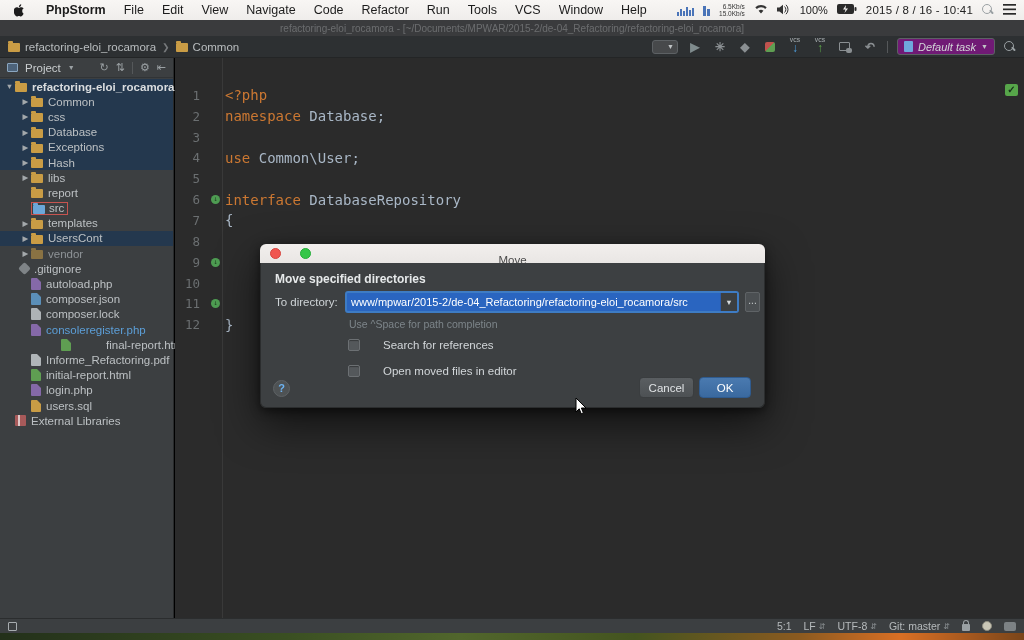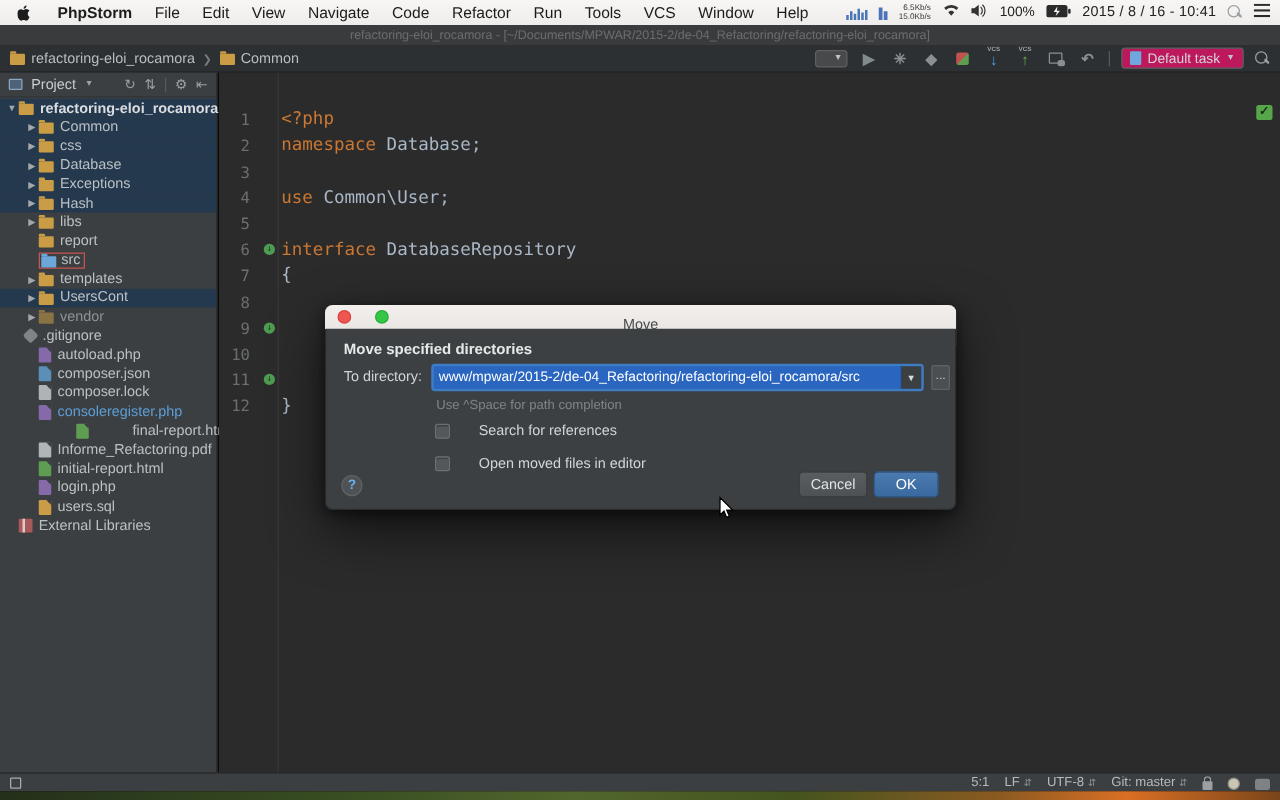--- a/index.html
+++ b/index.html
@@ -35,22 +35,22 @@
   .tbico { width:16px; height:16px; display:flex; align-items:center; justify-content:center;
     font-size:12px; color:#8a8f92; position:relative; cursor:default; }
   .tbico .vcsLbl { position:absolute; top:-2px; left:0; right:0; text-align:center; font-size:5px; color:#9aa0a3; letter-spacing:0; }
   .combo-mini { width:26px; height:14px; border:1px solid #5d6164; border-radius:3px; background:#47494b;
     display:flex; align-items:center; justify-content:flex-end; padding-right:3px; font-size:7px; color:#c0c4c6; }
   .split-sq { width:10px; height:10px; border-radius:2px;
     background:linear-gradient(135deg,#c0534e 0 50%,#5f9e52 50% 100%); }
   .changes-ico { width:11px; height:9px; border:1px solid #8a8f92; border-radius:1px; position:relative; }
   .changes-ico::after { content:""; position:absolute; right:-3px; bottom:-3px; width:6px; height:5px;
     background:#8a8f92; border-radius:2px; }
-  .task-combo { height:17px; border:1px solid #5d6164; border-radius:3px; background:#be185d;
-    display:flex; align-items:center; gap:5px; padding:0 6px; font-size:11px; color:#d3d6d8; }
+  .task-combo { height:17px; border:1px solid #5d6164; border-radius:3px; background:#701a75;
+    display:flex; align-items:center; gap:5px; padding:0 6px; font-size:11px; color:#d3d6d8;font-style:italic; }
   .doc-ico { width:9px; height:11px; background:#6fa8dc; border-radius:1px; position:relative; }
   .mag { width:12px; height:12px; position:relative; }
   .mag::before { content:""; position:absolute; left:0; top:0; width:8px; height:8px;
     border:1.6px solid #9aa0a3; border-radius:50%; }
   .mag::after { content:""; position:absolute; left:7px; top:7px; width:5px; height:1.8px;
     background:#9aa0a3; transform:rotate(45deg); border-radius:1px; }
 
   
   .project-panel { position:absolute; left:0; top:58px; width:174px; height:560px;
     background:#3c3f41; border-right:1px solid #282a2b; }
@@ -140,21 +140,21 @@
   .btn.cancel { right:70px; width:55px; background:linear-gradient(#5a5e61,#4d5154);
     border:1px solid #3a3d3f; color:#e0e3e5; }
   .btn.ok { right:13px; width:52px; background:linear-gradient(#4a7ab0,#3a699f);
     border:1px solid #2f5b8f; color:#fff;margin-left:44px; }
 
   
   .statusbar { position:absolute; left:0; top:618px; width:1024px; height:15px; background:#3c3f41;
     border-top:1px solid #2b2d2e; display:flex; align-items:center; padding:0 8px;
     font-size:10.5px; color:#b6babc; }
   .sb-toggle { width:9px; height:9px; border:1.5px solid #a7acaf; border-radius:1px; }
-  .sb-right { margin-left:auto; display:flex; align-items:flex-end; gap:12px; }
+  .sb-right { margin-left:auto; display:flex; align-items:center; gap:12px; }
   .sb-seg { display:flex; align-items:center; gap:3px; cursor:default; }
   .updn { font-size:8px; color:#8a8f92; }
   .lock-ico { width:8px; height:7px; background:#9aa0a3; border-radius:1px; position:relative; margin-top:3px; }
   .lock-ico::before { content:""; position:absolute; left:1px; top:-4px; width:4px; height:4px;
     border:1.4px solid #9aa0a3; border-bottom:none; border-radius:3px 3px 0 0; }
   .hector { width:10px; height:10px; border-radius:50%; background:#c9c6b6; border:1px solid #8f8d80; }
   .bubble { width:12px; height:9px; background:#7d8285; border-radius:2px; }
 
   
   .wallpaper { position:absolute; left:0; top:633px; width:1024px; height:7px;

